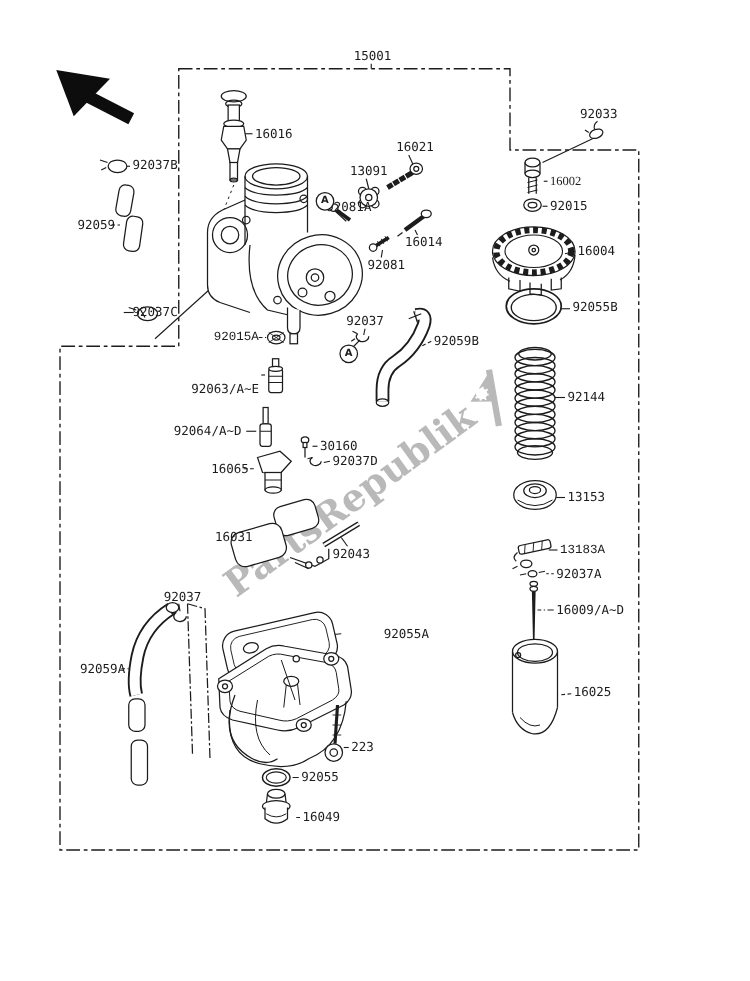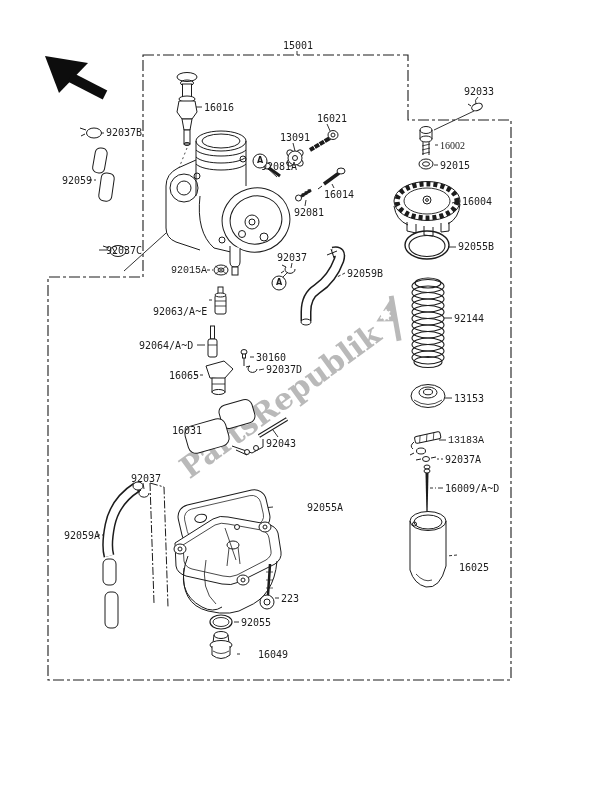--- a/index.html
+++ b/index.html
@@ -400,20 +400,20 @@
       <div class="callout" style="left: 169px; top: 370px;">16065</div>
       <div class="callout" style="left: 454px; top: 393px;">13153</div>
       <div class="callout" style="left: 161px; top: 425px; margin-left: 11px;">16031</div>
       <div class="callout" style="left: 266px; top: 438px;">92043</div>
       <div class="callout" style="left: 448px; top: 435px; font-family: Liberation Mono, monospace;">13183A</div>
       <div class="callout" style="left: 445px; top: 454px;">92037A</div>
       <div class="callout" style="left: 131px; top: 473px;">92037</div>
       <div class="callout" style="left: 445px; top: 483px;">16009/A~D</div>
       <div class="callout" style="left: 275px; top: 502px; margin-left: 32px;">92055A</div>
       <div class="callout" style="left: 64px; top: 530px;">92059A</div>
-      <div class="callout" style="left: 459px; top: 549px; margin-top: 13px;">16025</div>
+      <div class="callout" style="left: 459px; top: 549px;">16025</div>
       <div class="callout" style="left: 281px; top: 593px;">223</div>
       <div class="callout" style="left: 241px; top: 617px;">92055</div>
-      <div class="callout" style="left: 242px; top: 649px; margin-left: 16px;">16049</div>
+      <div class="callout" style="left: 242px; top: 649px;">16049</div>
       <div class="vmark" style="left: 260px; top: 161px;">A</div>
       <div class="vmark" style="left: 279px; top: 283px;">A</div>
     </div>
 </div>
 
 </body></html>

